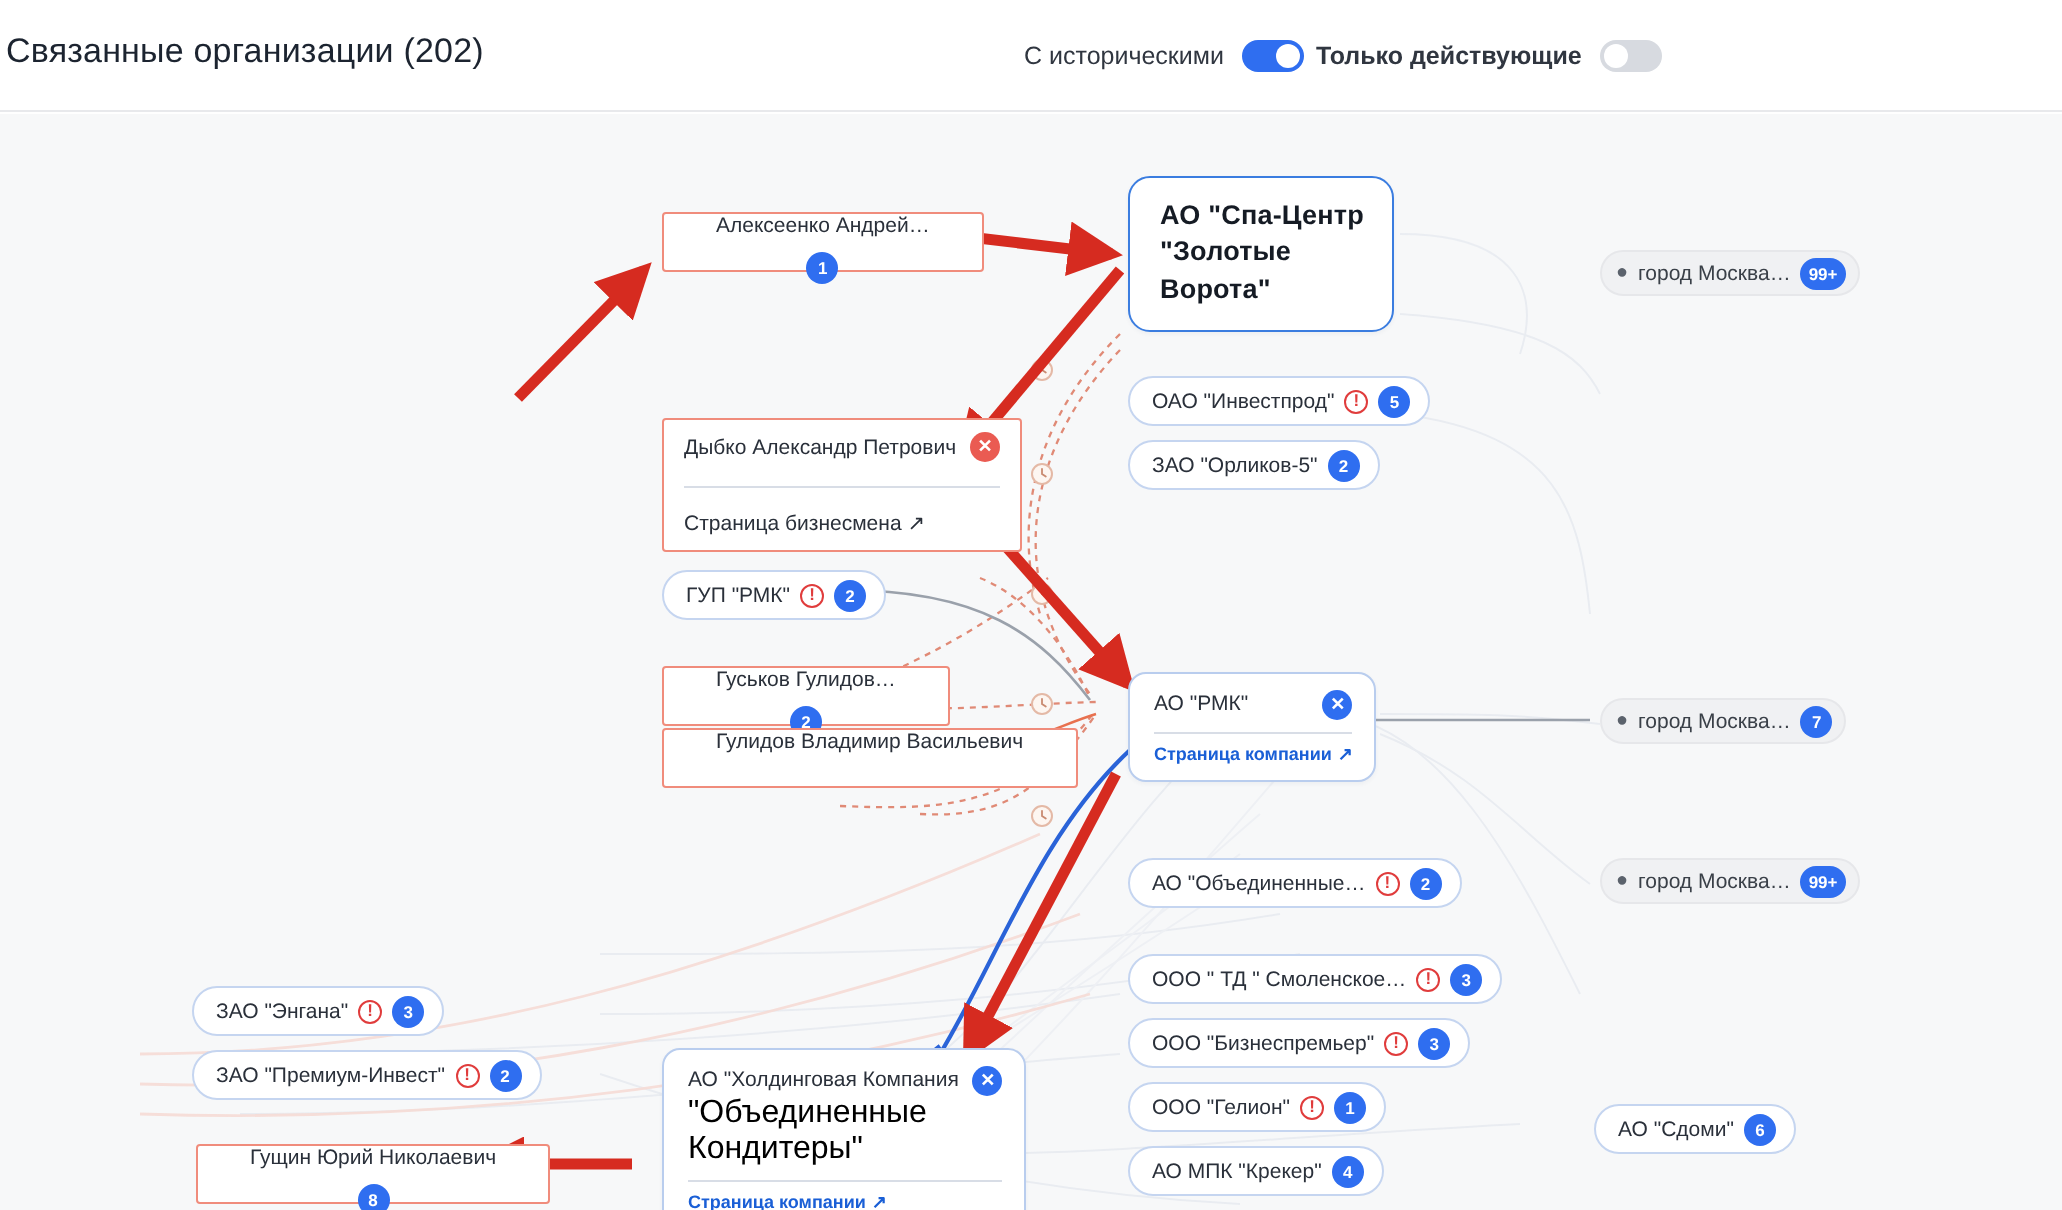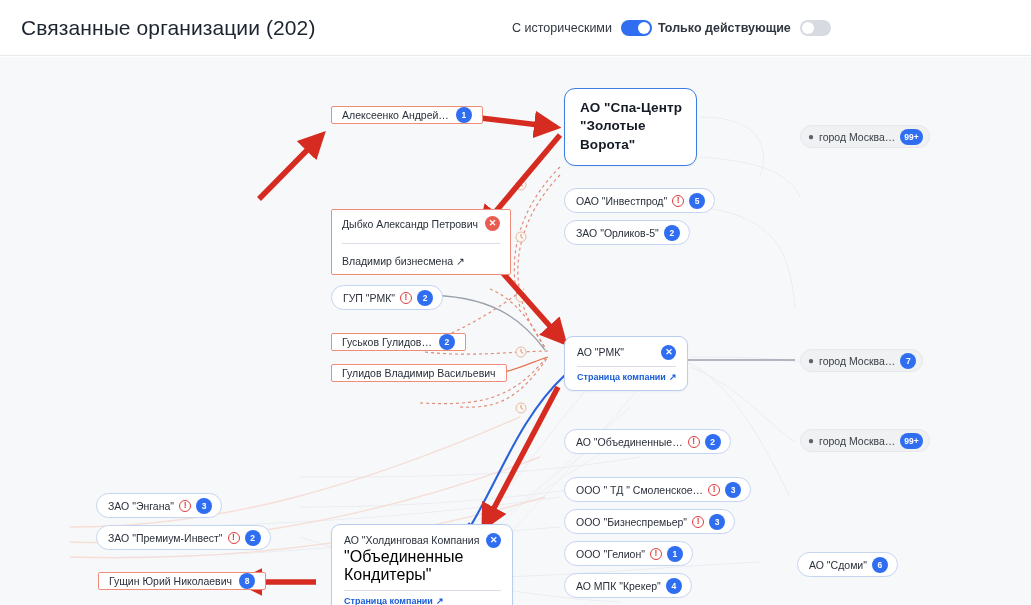--- a/index.html
+++ b/index.html
@@ -12,22 +12,22 @@
   #app { position: relative; width: 1031px; height: 605px; background:#fff; }
 
   
   .header {
     position: absolute; left:0; top:0; width:1031px; height:56px;
     background:#ffffff;
     border-bottom:1px solid #e8e9ec;
     display:flex; align-items:center;
   }
   .page-title {
-    position:absolute; left:21px; top:16px;
-    font-size:21px; color:#1c2430; font-weight:400; letter-spacing:.1px;
+    position:absolute; left:3px; top:16px;
+    font-size:17px; color:#1c2430; font-weight:400; letter-spacing:.1px;
     white-space:nowrap;
   }
   .toggle-group { position:absolute; display:flex; align-items:center; gap:9px; }
   .toggle-label { font-size:12.5px; color:#303640; white-space:nowrap; }
   .switch { width:31px; height:16px; border-radius:9px; position:relative; flex:none; }
   .switch.on  { background:#2f6ef0; }
   .switch.off { background:#d7dae0; }
   .switch .knob {
     position:absolute; top:2px; width:12px; height:12px; border-radius:50%;
     background:#fff;
@@ -97,22 +97,22 @@
     width:15px; height:15px; border-radius:50%; flex:none;
     display:inline-flex; align-items:center; justify-content:center;
     color:#fff; font-size:9px; font-weight:700; line-height:1;
   }
   .x-badge.blue { background:#2f6ef0; }
   .x-badge.red  { background:#ea5b52; }
 
   
   .flatbox {
     background:#fff; border:1px solid #eeb7ab; border-radius:2px;
-    padding:0 10px; height:18px; display:flex; align-items:center; gap:7px;
-    font-size:10.5px; color:#2a303a; white-space:nowrap;
+    padding:0 26px; height:30px; display:flex; align-items:center; gap:7px;
+    font-size:10.5px; color:#2a303a; white-space:nowrap;flex-direction:column;
   }
   .flatbox.tall {
     height:auto; flex-direction:column; align-items:flex-start;
     padding:6px 10px 7px;
   }
   .flatbox .line1 { display:flex; align-items:center; gap:7px; }
   .flatbox .sep { height:1px; background:#d8dde6; margin:5px 0 4px; width:100%; }
   .hl { border:1.5px solid #f08c7c; }
 </style>
 </head>
@@ -237,21 +237,21 @@
     </div>
 
     <div class="node" style="left:331px; top:152px;align-items:center;">
       <div class="flatbox tall hl" style="min-width:148px;">
         <div class="line1" style="width:100%; justify-content:space-between;">
           <span>Дыбко Александр Петрович</span>
           <span class="x-badge red">✕</span>
         </div>
         <div class="sep"></div>
         <div class="link">
-          <span>Владимир бизнесмена</span>
+          <span>Страница бизнесмена</span>
           <span class="ext">↗</span>
         </div>
       </div>
     </div>
 
     <div class="node" style="left:331px; top:228px;">
       <div class="pill">
         <span>ГУП "РМК"</span>
         <span class="warn">!</span>
         <span class="badge">2</span>

